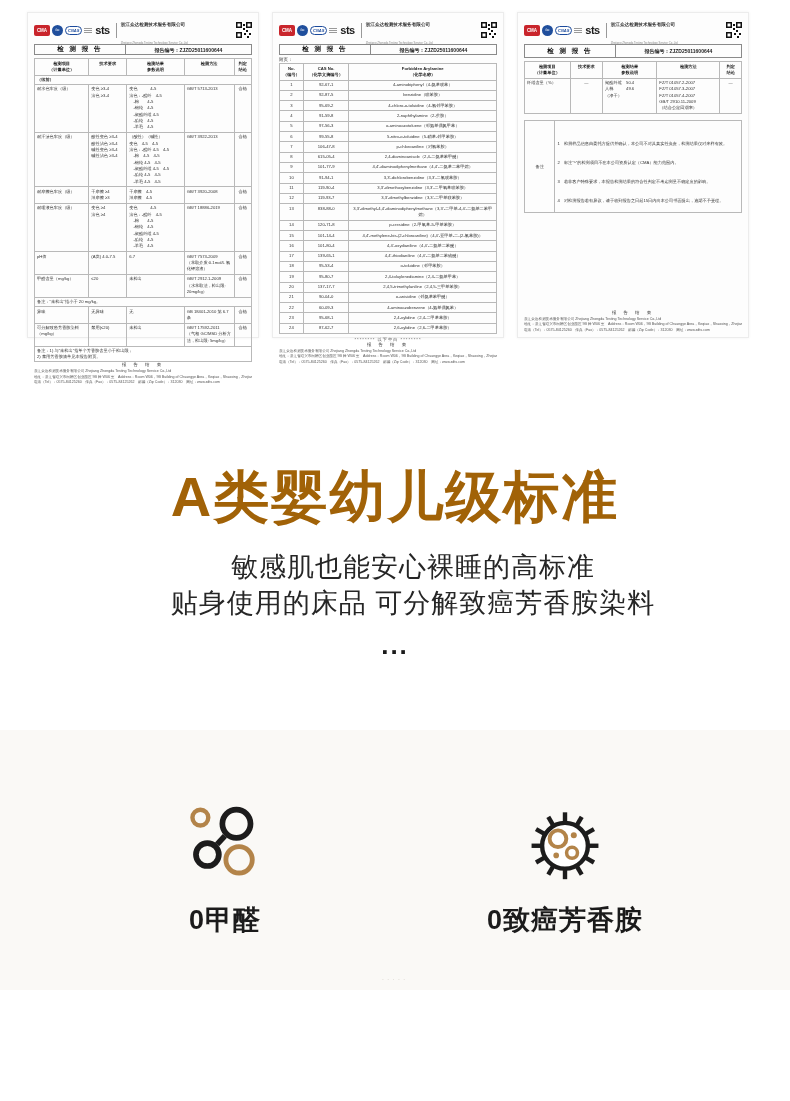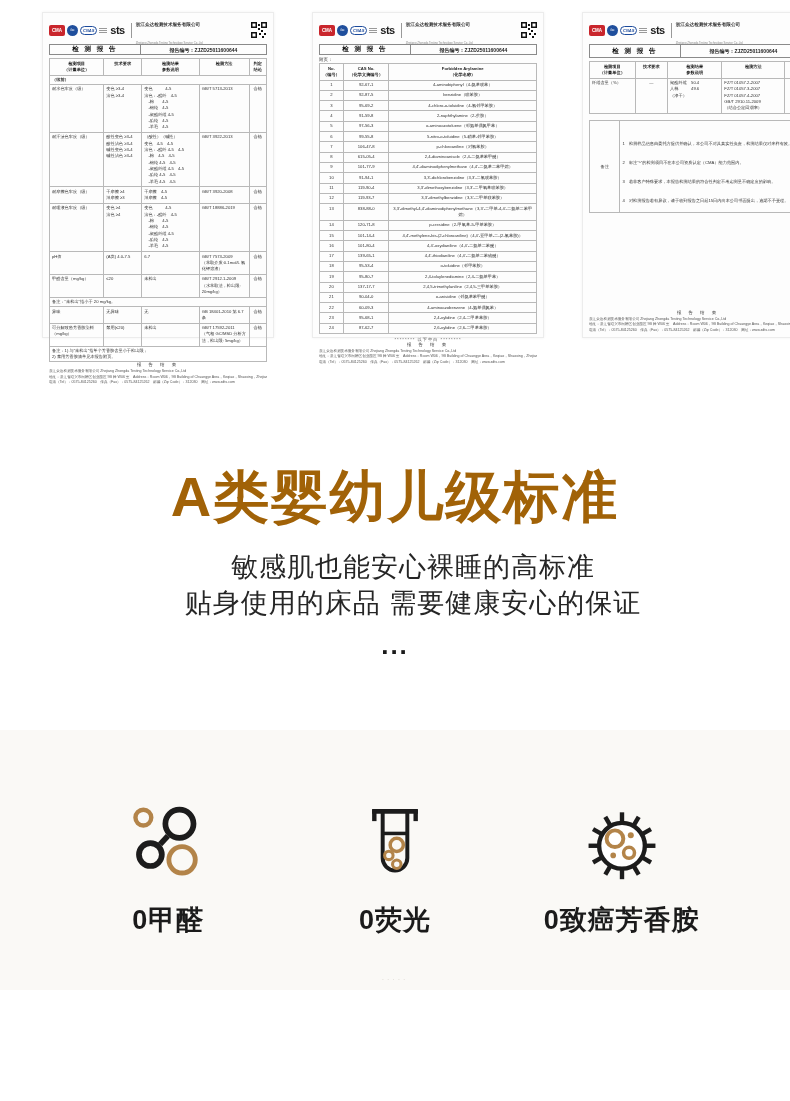--- a/index.html
+++ b/index.html
@@ -1,21 +1,21 @@
 <!DOCTYPE html>
 <html><head>
 <meta charset="utf-8">
 <style>
   * { margin:0; padding:0; box-sizing:border-box; }
   html,body { background:#fff; }
   body { font-family:"Liberation Sans", sans-serif; }
   #page { position:relative; width:790px; height:1101px; background:#fff; overflow:hidden; margin:0 auto; }
 
   
-  .certs { position:absolute; top:12px; left:27px; width:742px; display:flex; gap:38px;margin-left:15px; }
+  .certs { position:absolute; top:12px; left:27px; width:742px; display:flex; gap:13px; }
   .cert { width:232px; height:326px; background:#fdfdfd; border:1px solid #ececec;
           box-shadow:0 0 3px rgba(0,0,0,.06); padding:5px 6px 4px 6px;
           display:flex; flex-direction:column; color:#2b2b2b; }
   .cert-head { display:flex; align-items:center; gap:2px; height:24px; margin-bottom:2px; }
   .logo-cma { background:#c9252c; color:#fff; font-size:4.5px; font-weight:bold; border-radius:2px;
               width:16px; height:11px; display:flex; align-items:center; justify-content:center; }
   .logo-ilac { background:#1f4e9c; color:#fff; font-size:2.8px; border-radius:50%;
                width:11px; height:11px; display:flex; align-items:center; justify-content:center; }
   .logo-cnas { color:#1b4a9c; border:1px solid #1b4a9c; border-radius:6px; font-size:4px; font-weight:bold;
                padding:1px 2px; font-style:italic; }
@@ -517,53 +517,40 @@
         <div class="f-line">地址：浙江省绍兴市柯桥区创业园区 9B 幢 W06 室　Address：Room W06，9B Building of Chuangye Area，Keqiao，Shaoxing，Zhejiang</div>
         <div class="f-line">电话（Tel）：0575-84125260　传真（Fax）：0575-84125262　邮编（Zip Code）：312030　网址：www.zdts.com</div>
       </div>
     </div>
   </div>
 
   <div class="hero">
     <h1>A类婴幼儿级标准</h1>
     <div class="sub">
       <div>敏感肌也能安心裸睡的高标准</div>
-      <div>贴身使用的床品 需要健康安心的保证</div>
+      <div>贴身使用的床品 可分解致癌芳香胺染料</div>
     </div>
     <div class="dots">...</div>
   </div>
 
   <div class="band"></div>
 
   <div class="features">
 
     <div class="feature">
       <svg viewBox="0 0 100 100">
         <circle cx="22" cy="20" r="9" fill="none" stroke="#b38449" stroke-width="5"></circle>
         <line x1="41" y1="50.4" x2="49.9" y2="40.8" stroke="#1c1c1c" stroke-width="6.5"></line>
         <circle cx="63" cy="27" r="16" fill="none" stroke="#1c1c1c" stroke-width="6.5"></circle>
         <circle cx="30" cy="62" r="13" fill="none" stroke="#1c1c1c" stroke-width="6.5"></circle>
         <circle cx="66" cy="68" r="15" fill="none" stroke="#b38449" stroke-width="5.5"></circle>
       </svg>
       <div class="flabel">0甲醛</div>
     </div>
 
-    <div class="feature">
-      <svg viewBox="0 0 100 100">
-        <line x1="24" y1="13" x2="76" y2="13" stroke="#1c1c1c" stroke-width="5.5"></line>
-        <line x1="26.5" y1="11" x2="26.5" y2="24" stroke="#1c1c1c" stroke-width="5"></line>
-        <line x1="73.5" y1="11" x2="73.5" y2="24" stroke="#1c1c1c" stroke-width="5"></line>
-        <path d="M36,13 L36,66 A14 14 0 0 0 64,66 L64,13" fill="none" stroke="#1c1c1c" stroke-width="4.5"></path>
-        <line x1="36" y1="38" x2="64" y2="38" stroke="#1c1c1c" stroke-width="4"></line>
-        <circle cx="52" cy="51" r="7.5" fill="none" stroke="#b38449" stroke-width="4"></circle>
-        <circle cx="43" cy="63" r="4.8" fill="none" stroke="#b38449" stroke-width="3.5"></circle>
-        <circle cx="52" cy="73" r="4.8" fill="none" stroke="#b38449" stroke-width="3.5"></circle>
-      </svg>
-      <div class="flabel">0荧光</div>
-    </div>
 
     <div class="feature">
       <svg viewBox="0 0 100 100">
         <g stroke="#1c1c1c" stroke-width="5">
           <line x1="50" y1="14" x2="50" y2="25" transform="rotate(0 50 52)"></line>
           <line x1="50" y1="14" x2="50" y2="25" transform="rotate(30 50 52)"></line>
           <line x1="50" y1="14" x2="50" y2="25" transform="rotate(60 50 52)"></line>
           <line x1="50" y1="14" x2="50" y2="25" transform="rotate(90 50 52)"></line>
           <line x1="50" y1="14" x2="50" y2="25" transform="rotate(120 50 52)"></line>
           <line x1="50" y1="14" x2="50" y2="25" transform="rotate(150 50 52)"></line>

